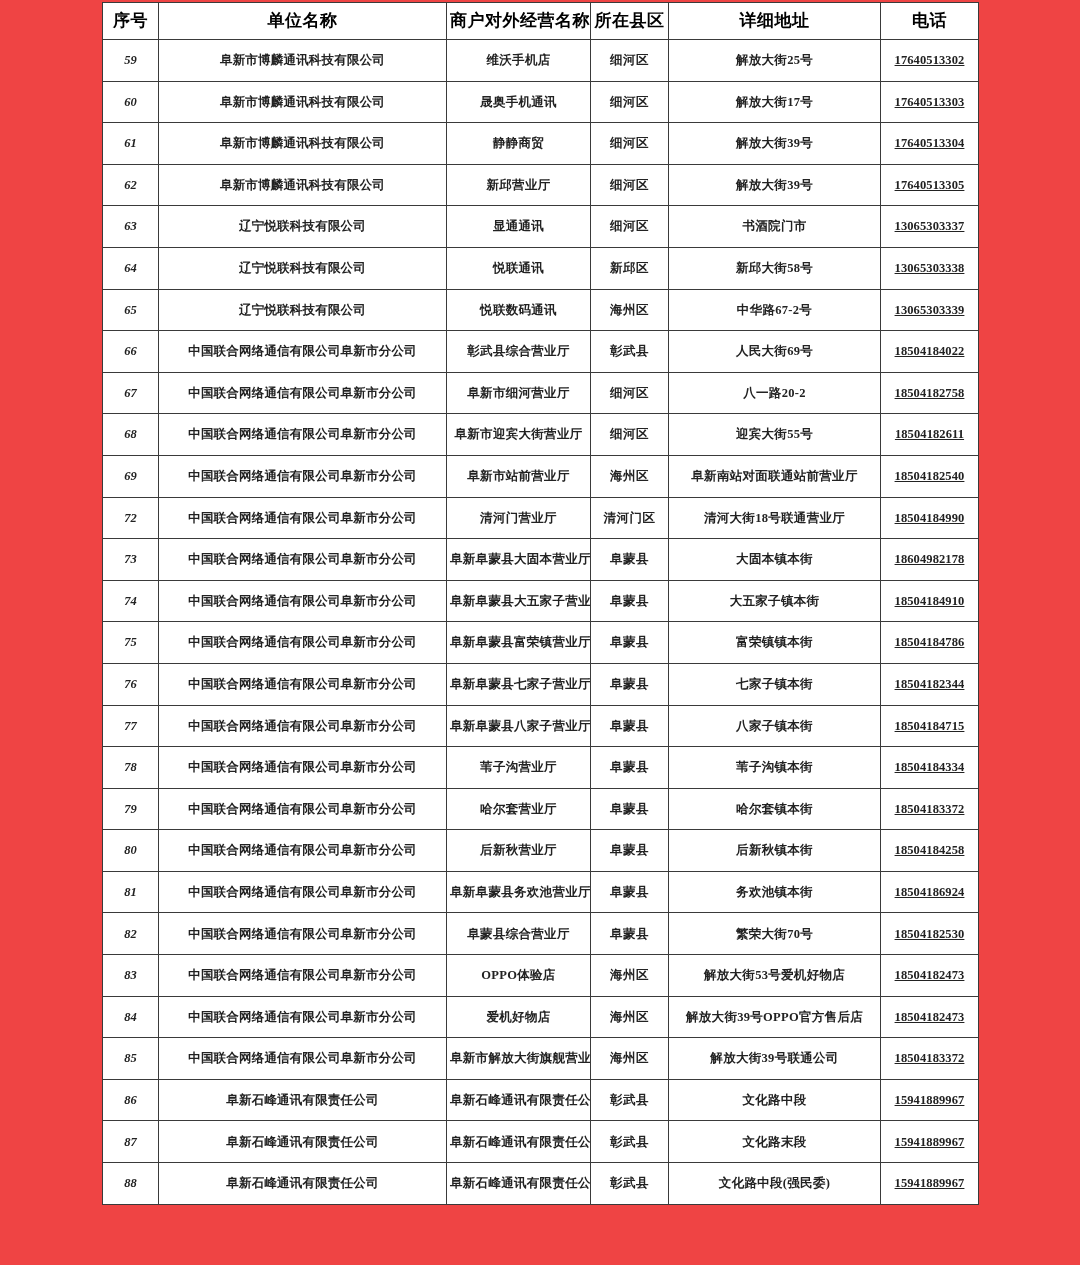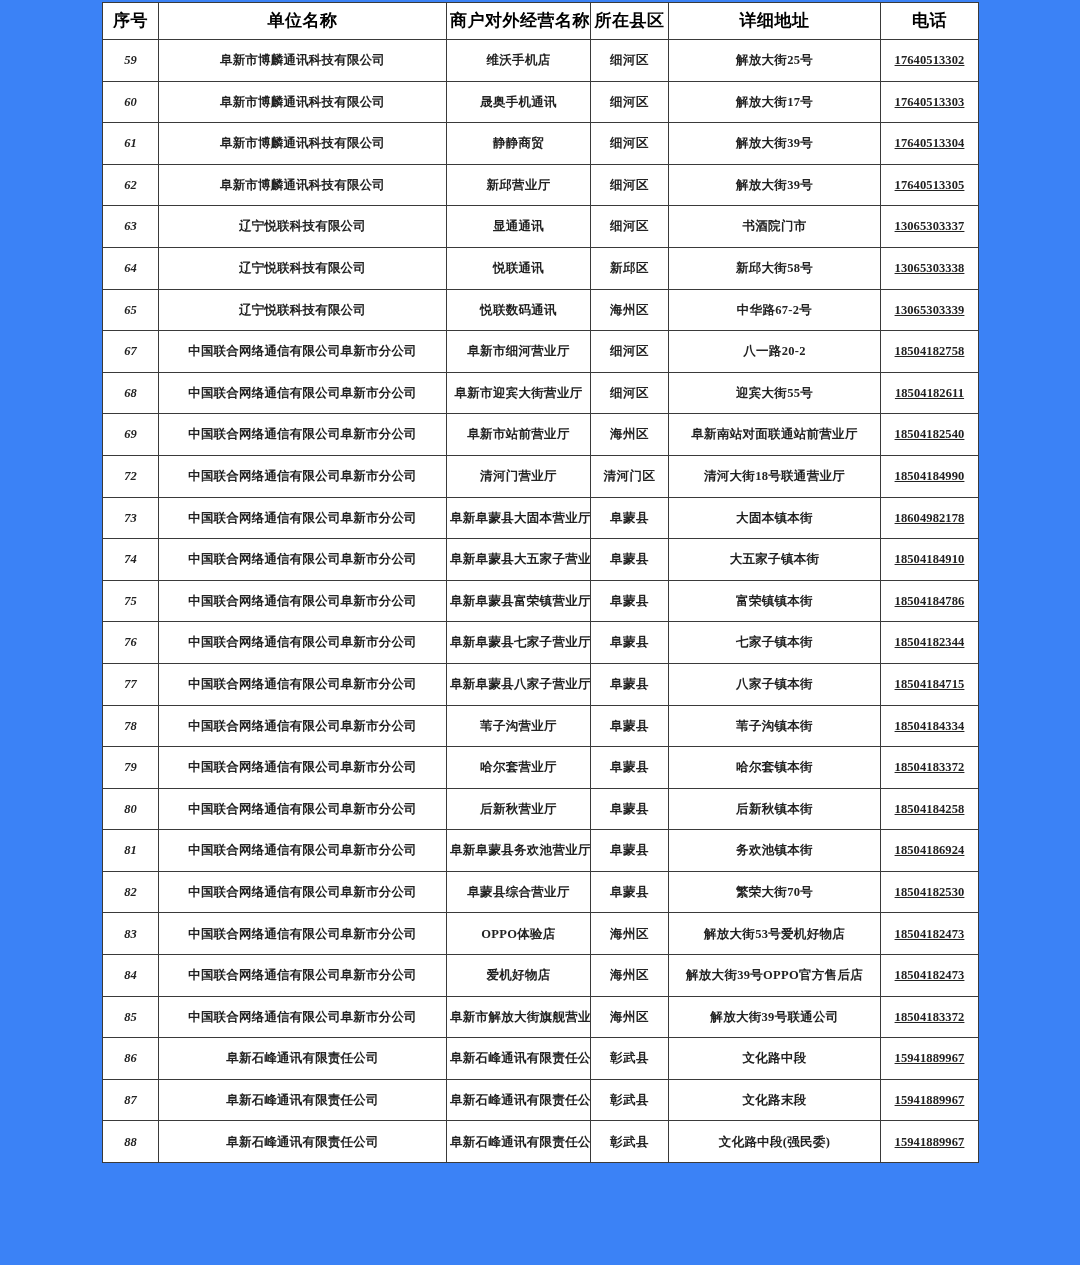--- a/index.html
+++ b/index.html
@@ -12,21 +12,21 @@
     width: 1080px;
     height: 1265px;
     font-family: "Liberation Serif", "DejaVu Serif", serif;
     color: #1a1a1a;
     overflow: hidden;
   }
   #sheet {
     position: relative;
     width: 1080px;
     height: 1265px;
-    background: #3b82f6;
+    background: #ef4444;
   }
   #table-wrap {
     position: absolute;
     left: 102px;
     top: 2px;
     width: 876px;
   }
   table.data-table {
     border-collapse: collapse;
     width: 876px;
@@ -151,20 +151,28 @@
           </tr>
           <tr>
             <td class="cell-idx">65</td>
             <td class="cell-unit">辽宁悦联科技有限公司</td>
             <td class="cell-mname">悦联数码通讯</td>
             <td class="cell-area">海州区</td>
             <td class="cell-addr">中华路67-2号</td>
             <td class="cell-phone">13065303339</td>
           </tr>
           <tr>
+            <td class="cell-idx">66</td>
+            <td class="cell-unit">中国联合网络通信有限公司阜新市分公司</td>
+            <td class="cell-mname">彰武县综合营业厅</td>
+            <td class="cell-area">彰武县</td>
+            <td class="cell-addr">人民大街69号</td>
+            <td class="cell-phone">18504184022</td>
+          </tr>
+          <tr>
             <td class="cell-idx">67</td>
             <td class="cell-unit">中国联合网络通信有限公司阜新市分公司</td>
             <td class="cell-mname">阜新市细河营业厅</td>
             <td class="cell-area">细河区</td>
             <td class="cell-addr">八一路20-2</td>
             <td class="cell-phone">18504182758</td>
           </tr>
           <tr>
             <td class="cell-idx">68</td>
             <td class="cell-unit">中国联合网络通信有限公司阜新市分公司</td>

